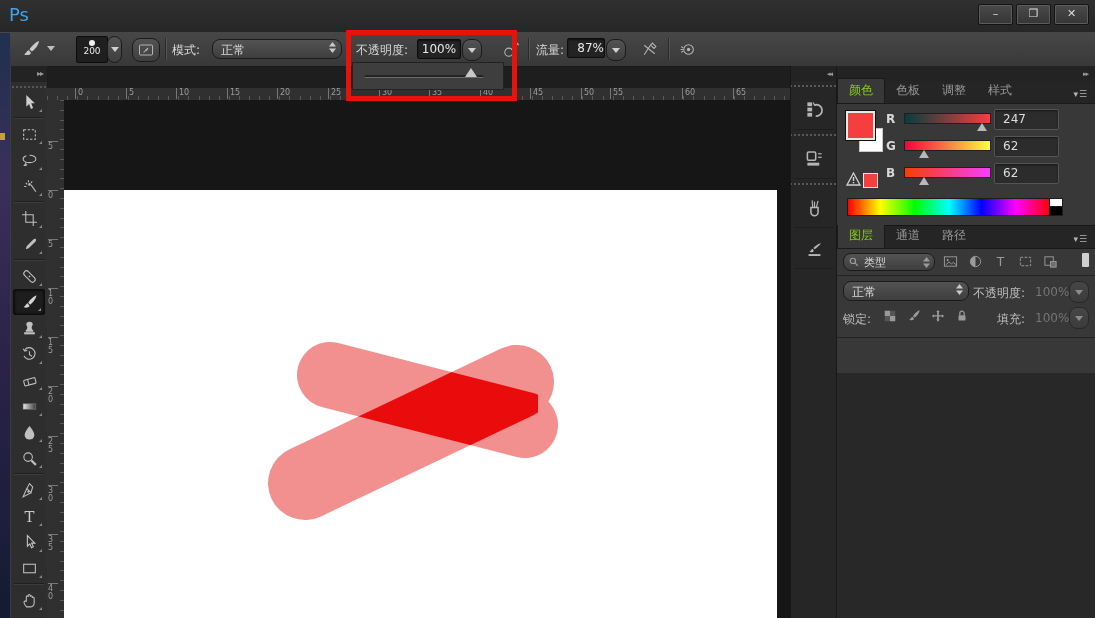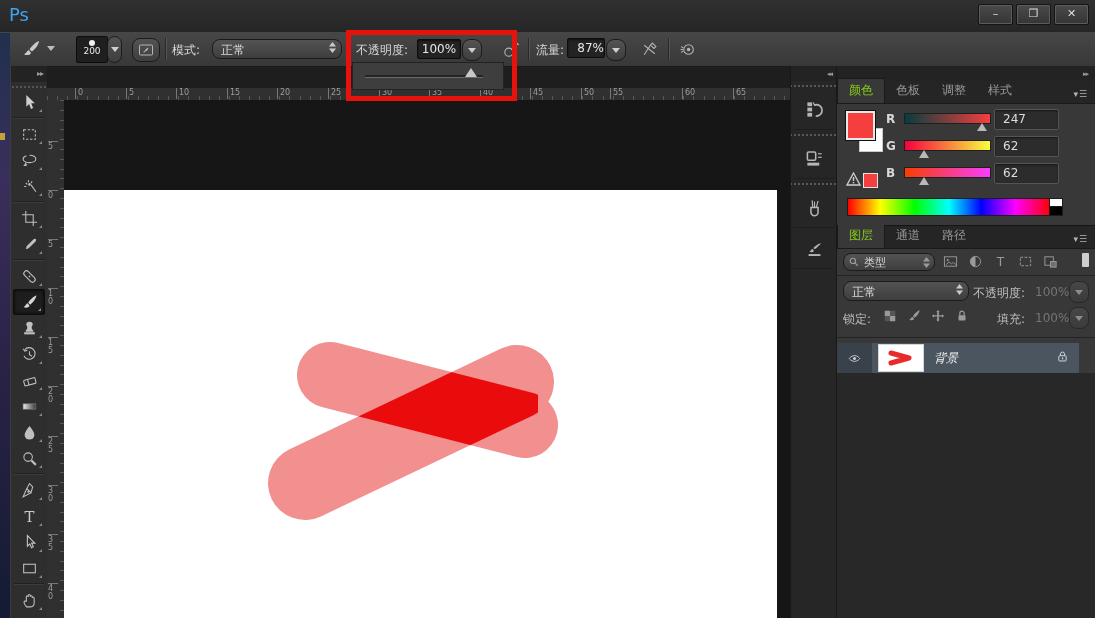--- a/index.html
+++ b/index.html
@@ -522,41 +522,20 @@
           </svg>
       </div>
       <div class="abs llabel" style="left:160px;top:62px">填充:</div>
       <div class="abs graytxt" style="left:198px;top:62px;font-size:12px">100%</div>
       <div class="abs dd icbtn" style="left:232px;top:58px;width:18px;height:20px;opacity:.55">
         <span style="border-left:4px solid transparent;border-right:4px solid transparent;border-top:5px solid #d0d0d0"></span>
       </div>
 
       <div class="abs" style="left:0;top:88px;width:100%;height:1px;background:#232323"></div>
 
-      <div class="layerrow abs" style="top:94px">
-        <div class="eyecell">
-          <svg width="17" height="13" viewBox="0 0 16 16">
-              <path d="M1.5 8s2.6-3.6 6.5-3.6S14.5 8 14.5 8 11.9 11.6 8 11.6 1.5 8 1.5 8z" fill="none" stroke="#c9c9c9" stroke-width="1.2"></path>
-              <circle cx="8" cy="8" r="1.9" fill="#c9c9c9"></circle>
-            </svg>
-        </div>
-        <div class="thumbw">
-          <svg width="44" height="26" viewBox="0 0 44 26">
-              <path d="M12 8L30 13L12 18" fill="none" stroke="#e82a2a" stroke-width="5" stroke-linecap="round" stroke-linejoin="round"></path>
-            </svg>
-        </div>
-        <span class="lname">背景</span>
-        <span style="margin-left:auto;margin-right:10px">
-          <svg width="13" height="15" viewBox="0 0 16 16">
-              <rect x="3.5" y="7" width="9" height="6.5" rx="1" fill="none" stroke="#d6d6d6" stroke-width="1.2"></rect>
-              <path d="M5.5 7V5a2.5 2.5 0 015 0v2" fill="none" stroke="#d6d6d6" stroke-width="1.2"></path>
-              <rect x="7.4" y="9" width="1.4" height="2.5" fill="#d6d6d6"></rect>
-            </svg>
-        </span>
-      </div>
       <div class="abs" style="left:0;top:124px;width:259px;height:248px;background:#282828"></div>
     </div>
   </div>
 
   <div class="abs sliderpopup">
     <div class="abs slidertrack"></div>
     <div class="abs sliderthumb"></div>
   </div>
   <div class="abs redbox"></div>
 

